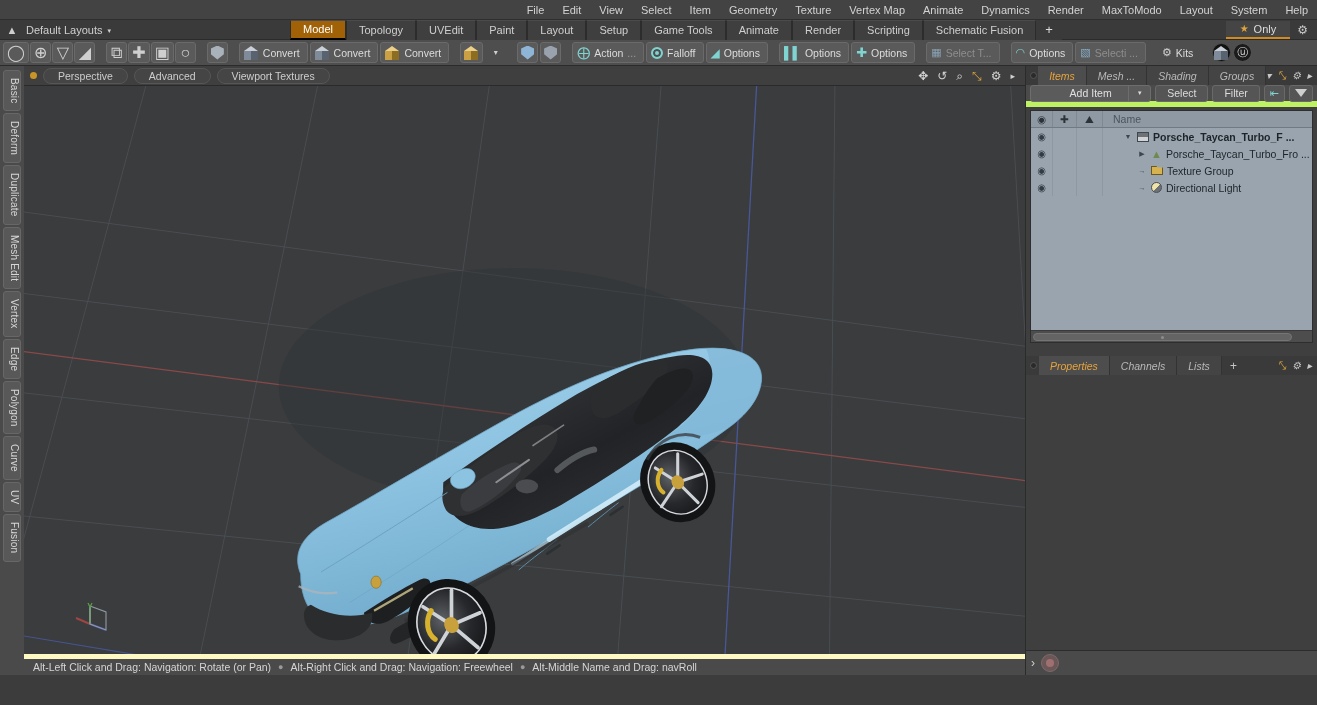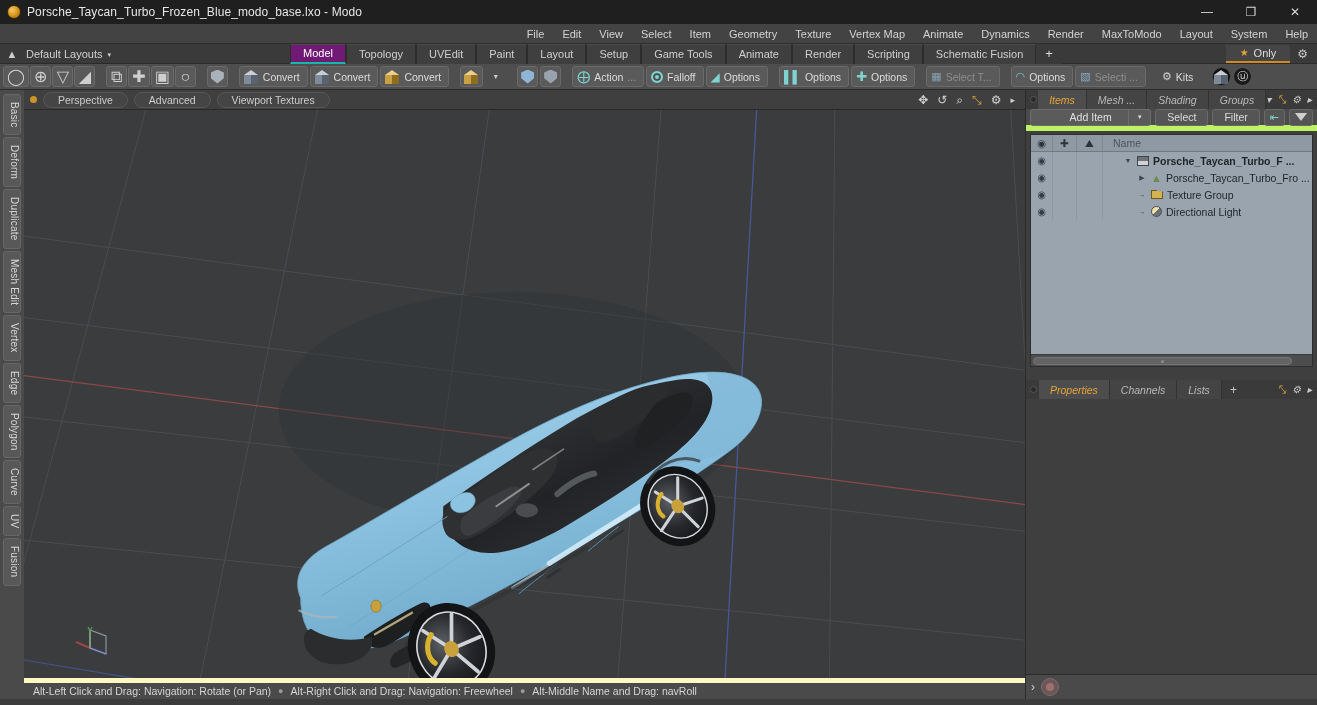--- a/index.html
+++ b/index.html
@@ -49,21 +49,21 @@
     color: #cfcfcf; font-size: 11px; margin-right: 6px;
   }
   .layout-combo { color: #d0d0d0; font-size: 11px; display: flex; align-items: center; gap: 5px; }
   .layout-combo .caret { font-size: 7px; position: relative; top: 1px; }
   .lb-tabs { display: flex; align-items: stretch; height: 20px; }
   .ltab {
     color: #cfcfcf; font-size: 11px; padding: 0 12px; display: flex; align-items: center;
     background: #3f3f3f; border-left: 1px solid #2c2c2c; border-right: 1px solid #2c2c2c;
     border-top: 1px solid #4b4b4b; white-space: nowrap;
   }
-  .ltab.active { background: #701a75; color: #fff; border-bottom: 2px solid #14b8a6; }
+  .ltab.active { background: #a16207; color: #fff; border-bottom: 2px solid #000000; }
   .ltab.plus { font-size: 13px; color: #ddd; padding: 0 9px; background: #3a3a3a; border: none; }
   .lb-right { margin-left: auto; display: flex; align-items: center; padding-right: 4px; gap: 2px; }
   .only-btn {
     display: flex; align-items: center; gap: 5px; font-size: 11px; color: #ddd;
     padding: 0 14px; height: 18px; background: #454545; border-bottom: 2px solid #d08a1e;
   }
   .star { color: #e0a43a; font-size: 10px; }
   .gear-sm { color: #c8c8c8; font-size: 12px; padding: 0 5px; }
 
   
@@ -241,29 +241,20 @@
     width: 18px; height: 18px; border-radius: 50%; background: #6b5757; border: 1px solid #7d6a6a;
     display: flex; align-items: center; justify-content: center; flex: none;
   }
   .cmd-rec i { width: 8px; height: 8px; border-radius: 50%; background: #a07070; display: block; }
 </style>
 </head>
 <body>
 
 <div id="app">
 
-  <div class="titlebar">
-    <span class="app-icon"></span>
-    <span class="title-text">Porsche_Taycan_Turbo_Frozen_Blue_modo_base.lxo - Modo</span>
-    <div class="win-btns">
-      <div class="win-btn">—</div>
-      <div class="win-btn">❐</div>
-      <div class="win-btn close">✕</div>
-    </div>
-  </div>
 
   <div class="menubar">
     <div class="menu-item">File</div>
     <div class="menu-item">Edit</div>
     <div class="menu-item">View</div>
     <div class="menu-item">Select</div>
     <div class="menu-item">Item</div>
     <div class="menu-item">Geometry</div>
     <div class="menu-item">Texture</div>
     <div class="menu-item">Vertex Map</div>

